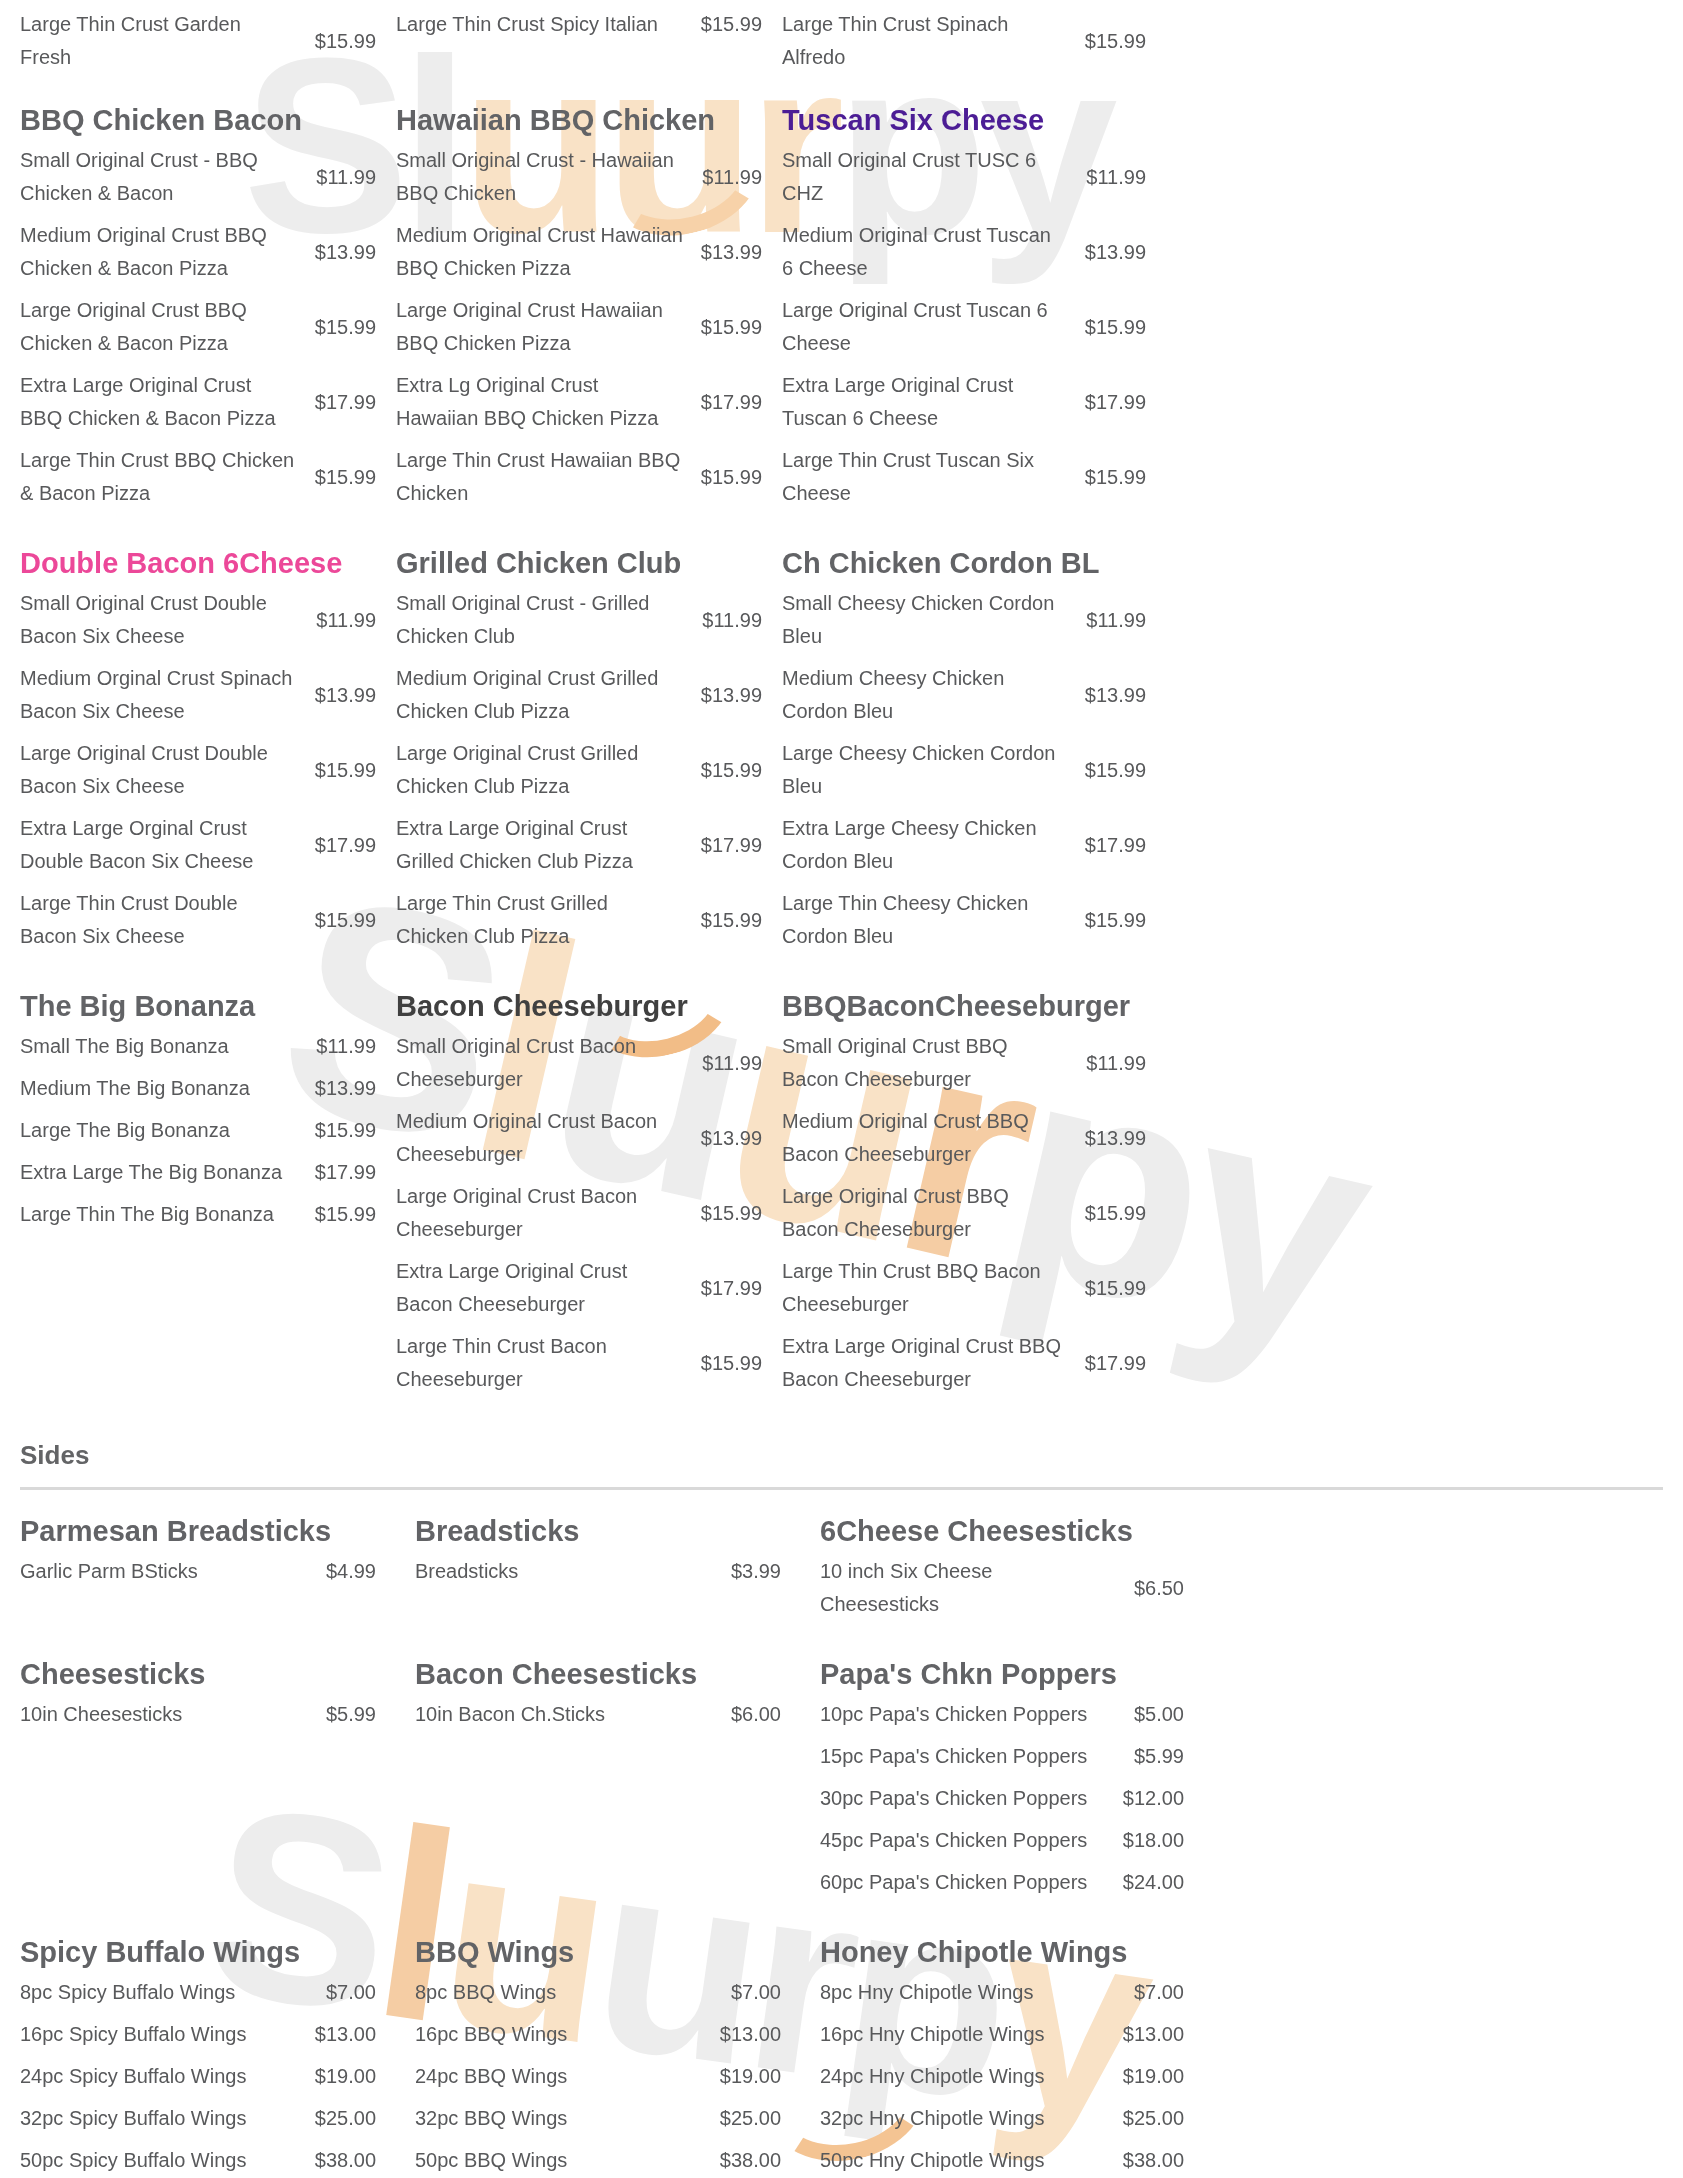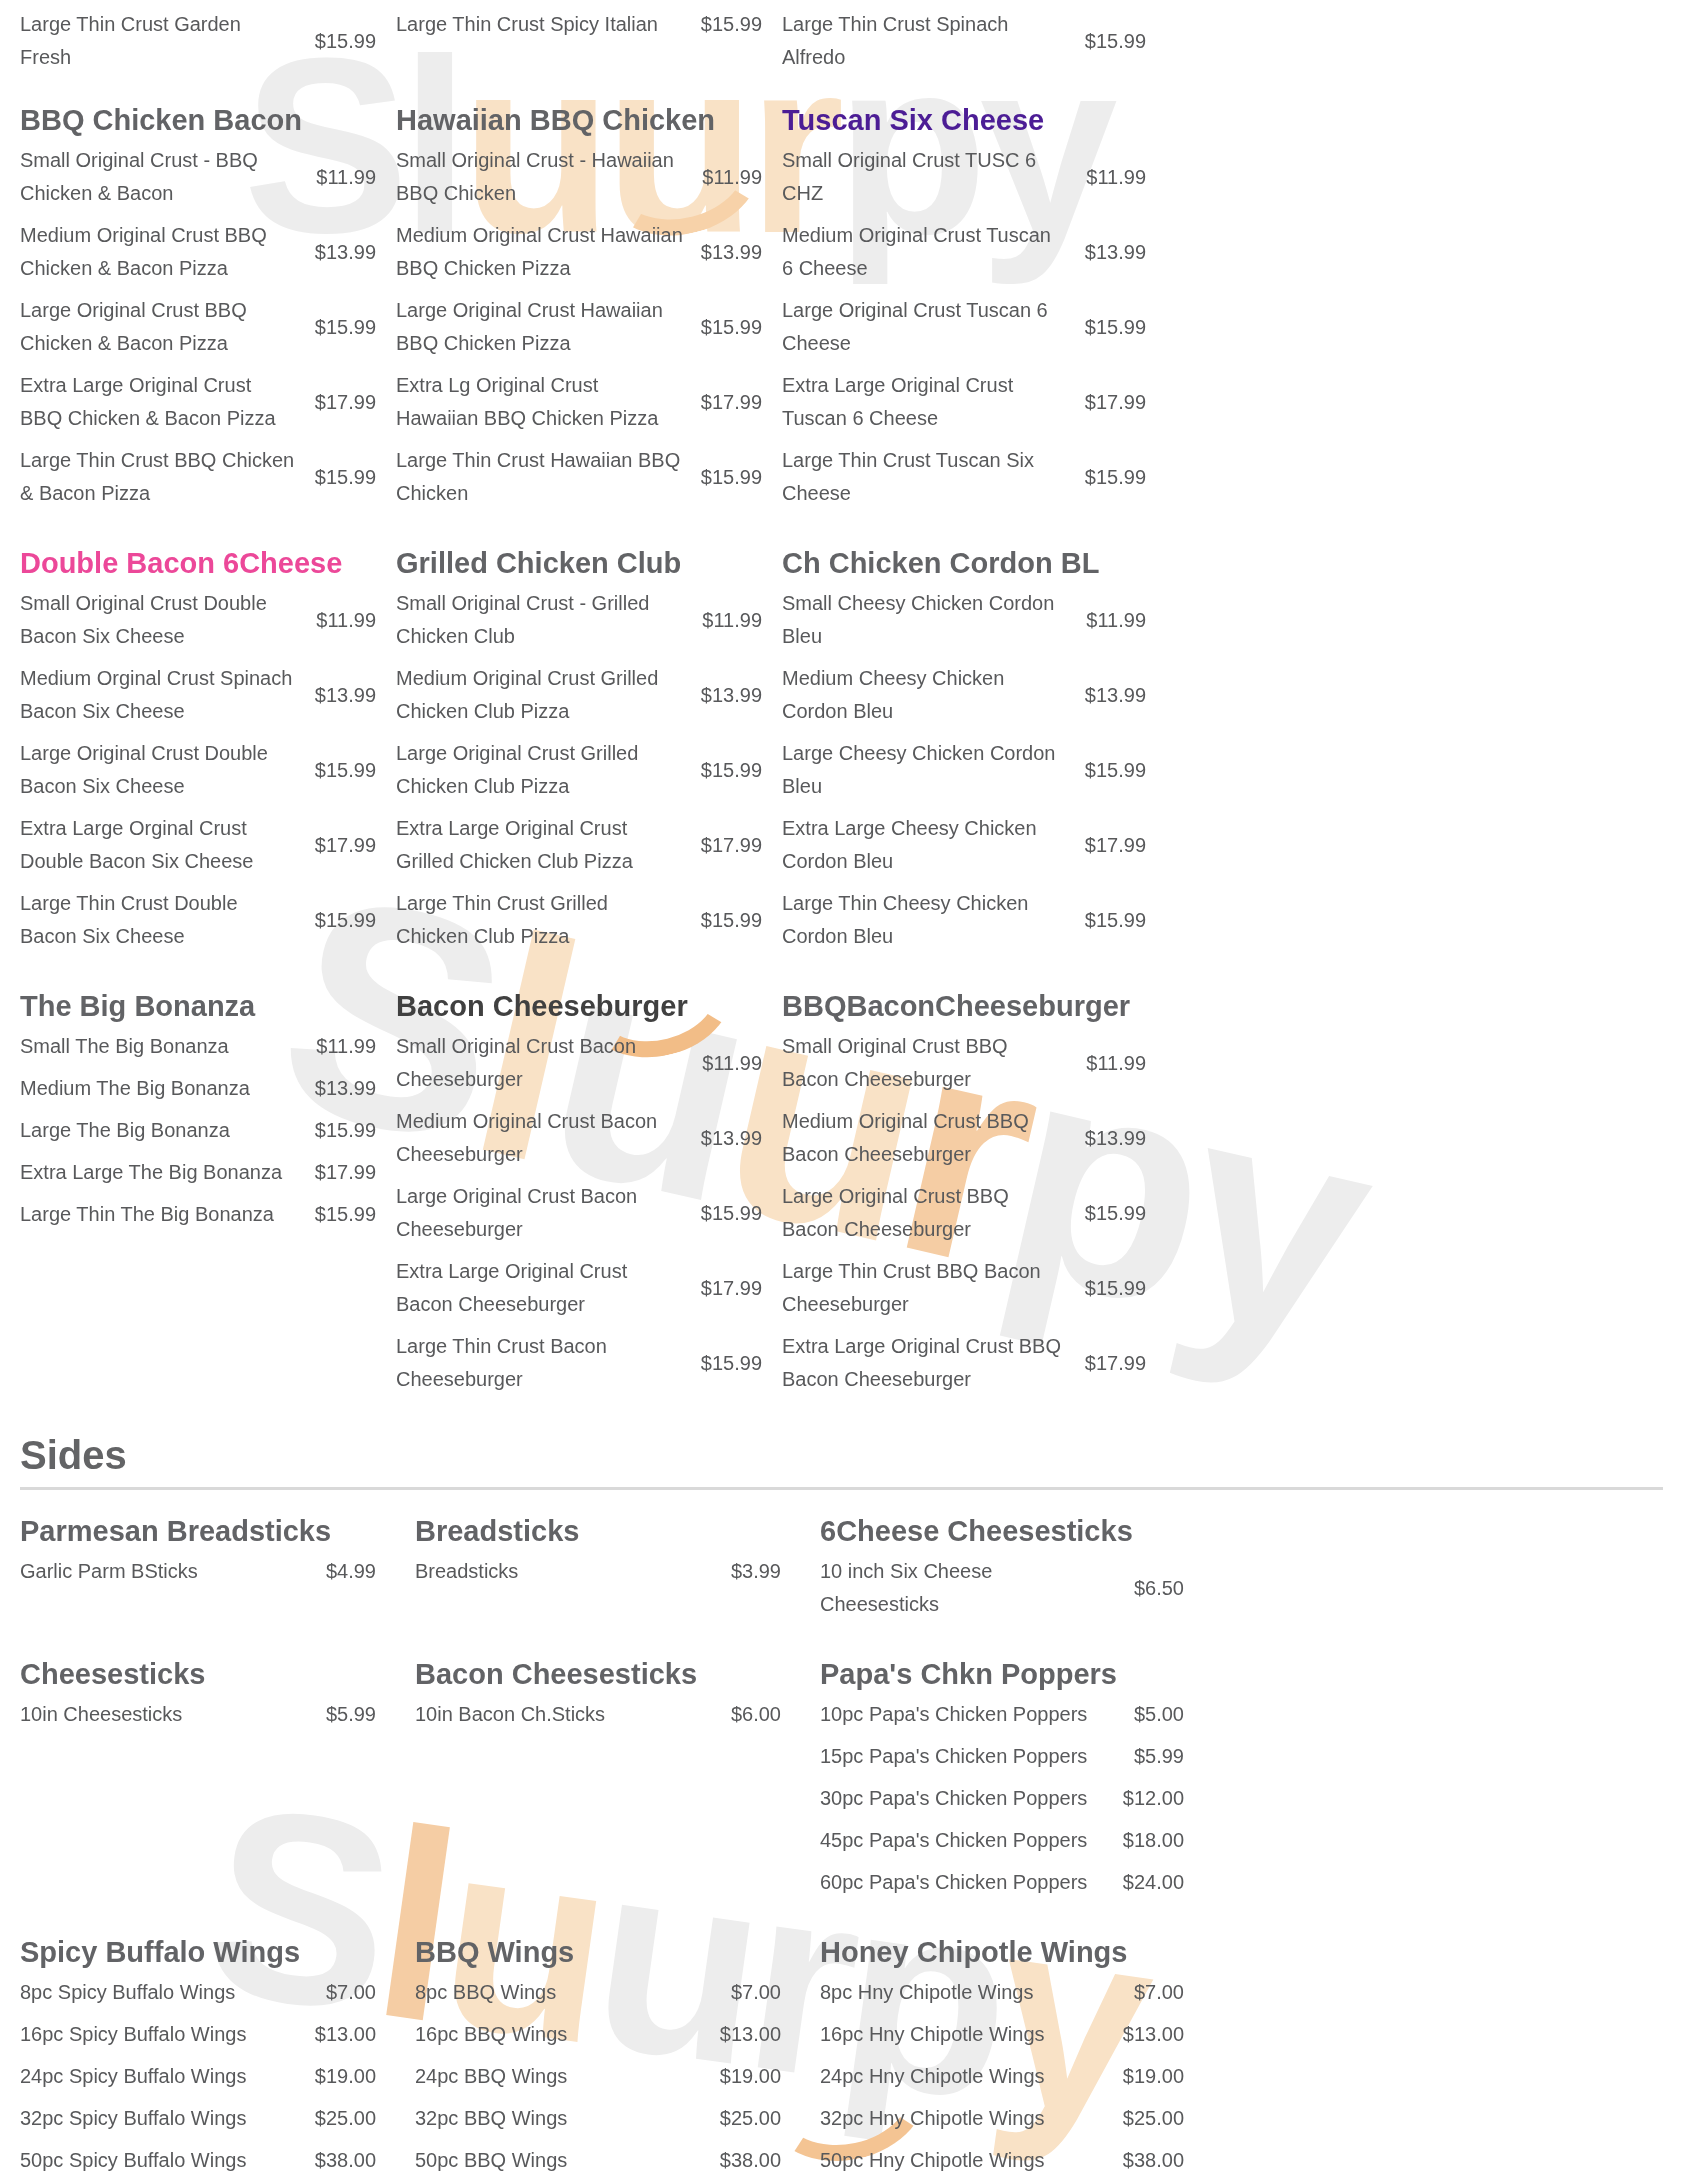--- a/index.html
+++ b/index.html
@@ -22,21 +22,21 @@
   
   #content{position:relative;z-index:1;padding:8px 0 0 20px;}
   .menu-row{display:grid;grid-template-columns:356px 366px 364px;column-gap:20px;margin-bottom:28px;}
   #pizza-rows .menu-row:first-child{margin-bottom:21px;}
   .group-title{font-size:29px;line-height:33px;font-weight:bold;color:#626366;margin-bottom:7px;}
   .menu-item{display:flex;align-items:center;margin-bottom:9px;font-size:20px;line-height:33px;}
   .item-name{flex:1 1 auto;padding-right:8px;}
   .item-price{flex:0 0 auto;min-width:71px;text-align:right;white-space:nowrap;}
   
   #sides-section{margin-top:30px;}
-  .sides-title{font-size:40px;line-height:40px;font-weight:bold;color:#636466;}
+  .sides-title{font-size:26px;line-height:40px;font-weight:bold;color:#636466;}
   .sides-divider{border:none;border-top:3px solid #d9d9d9;width:1643px;margin:12px 0 0 0;}
   #sides-rows{padding-top:25px;}
   #sides-rows .menu-row{margin-bottom:28px;gap:39px;}
 </style>
 </head>
 <body style="background: rgb(255, 255, 255); color: rgb(88, 89, 91);">
 
 <div id="wm-layer">
   <div class="wm wm1"><span style="color: rgb(237, 237, 237);">S</span><span style="color: rgb(237, 237, 237);">l</span><span style="color: rgb(249, 226, 198);">u</span><span style="color: rgb(249, 226, 198);">u</span><span style="color: rgb(249, 226, 198);">r</span><span style="color: rgb(237, 237, 237);">p</span><span style="color: rgb(237, 237, 237);">y</span></div>
   <div class="wm wm2"><span style="color: rgb(237, 237, 237);">S</span><span style="color: rgb(249, 226, 198);">l</span><span style="color: rgb(237, 237, 237);">u</span><span style="color: rgb(249, 226, 198);">u</span><span style="color: rgb(245, 205, 164);">r</span><span style="color: rgb(237, 237, 237);">p</span><span style="color: rgb(237, 237, 237);">y</span></div>

